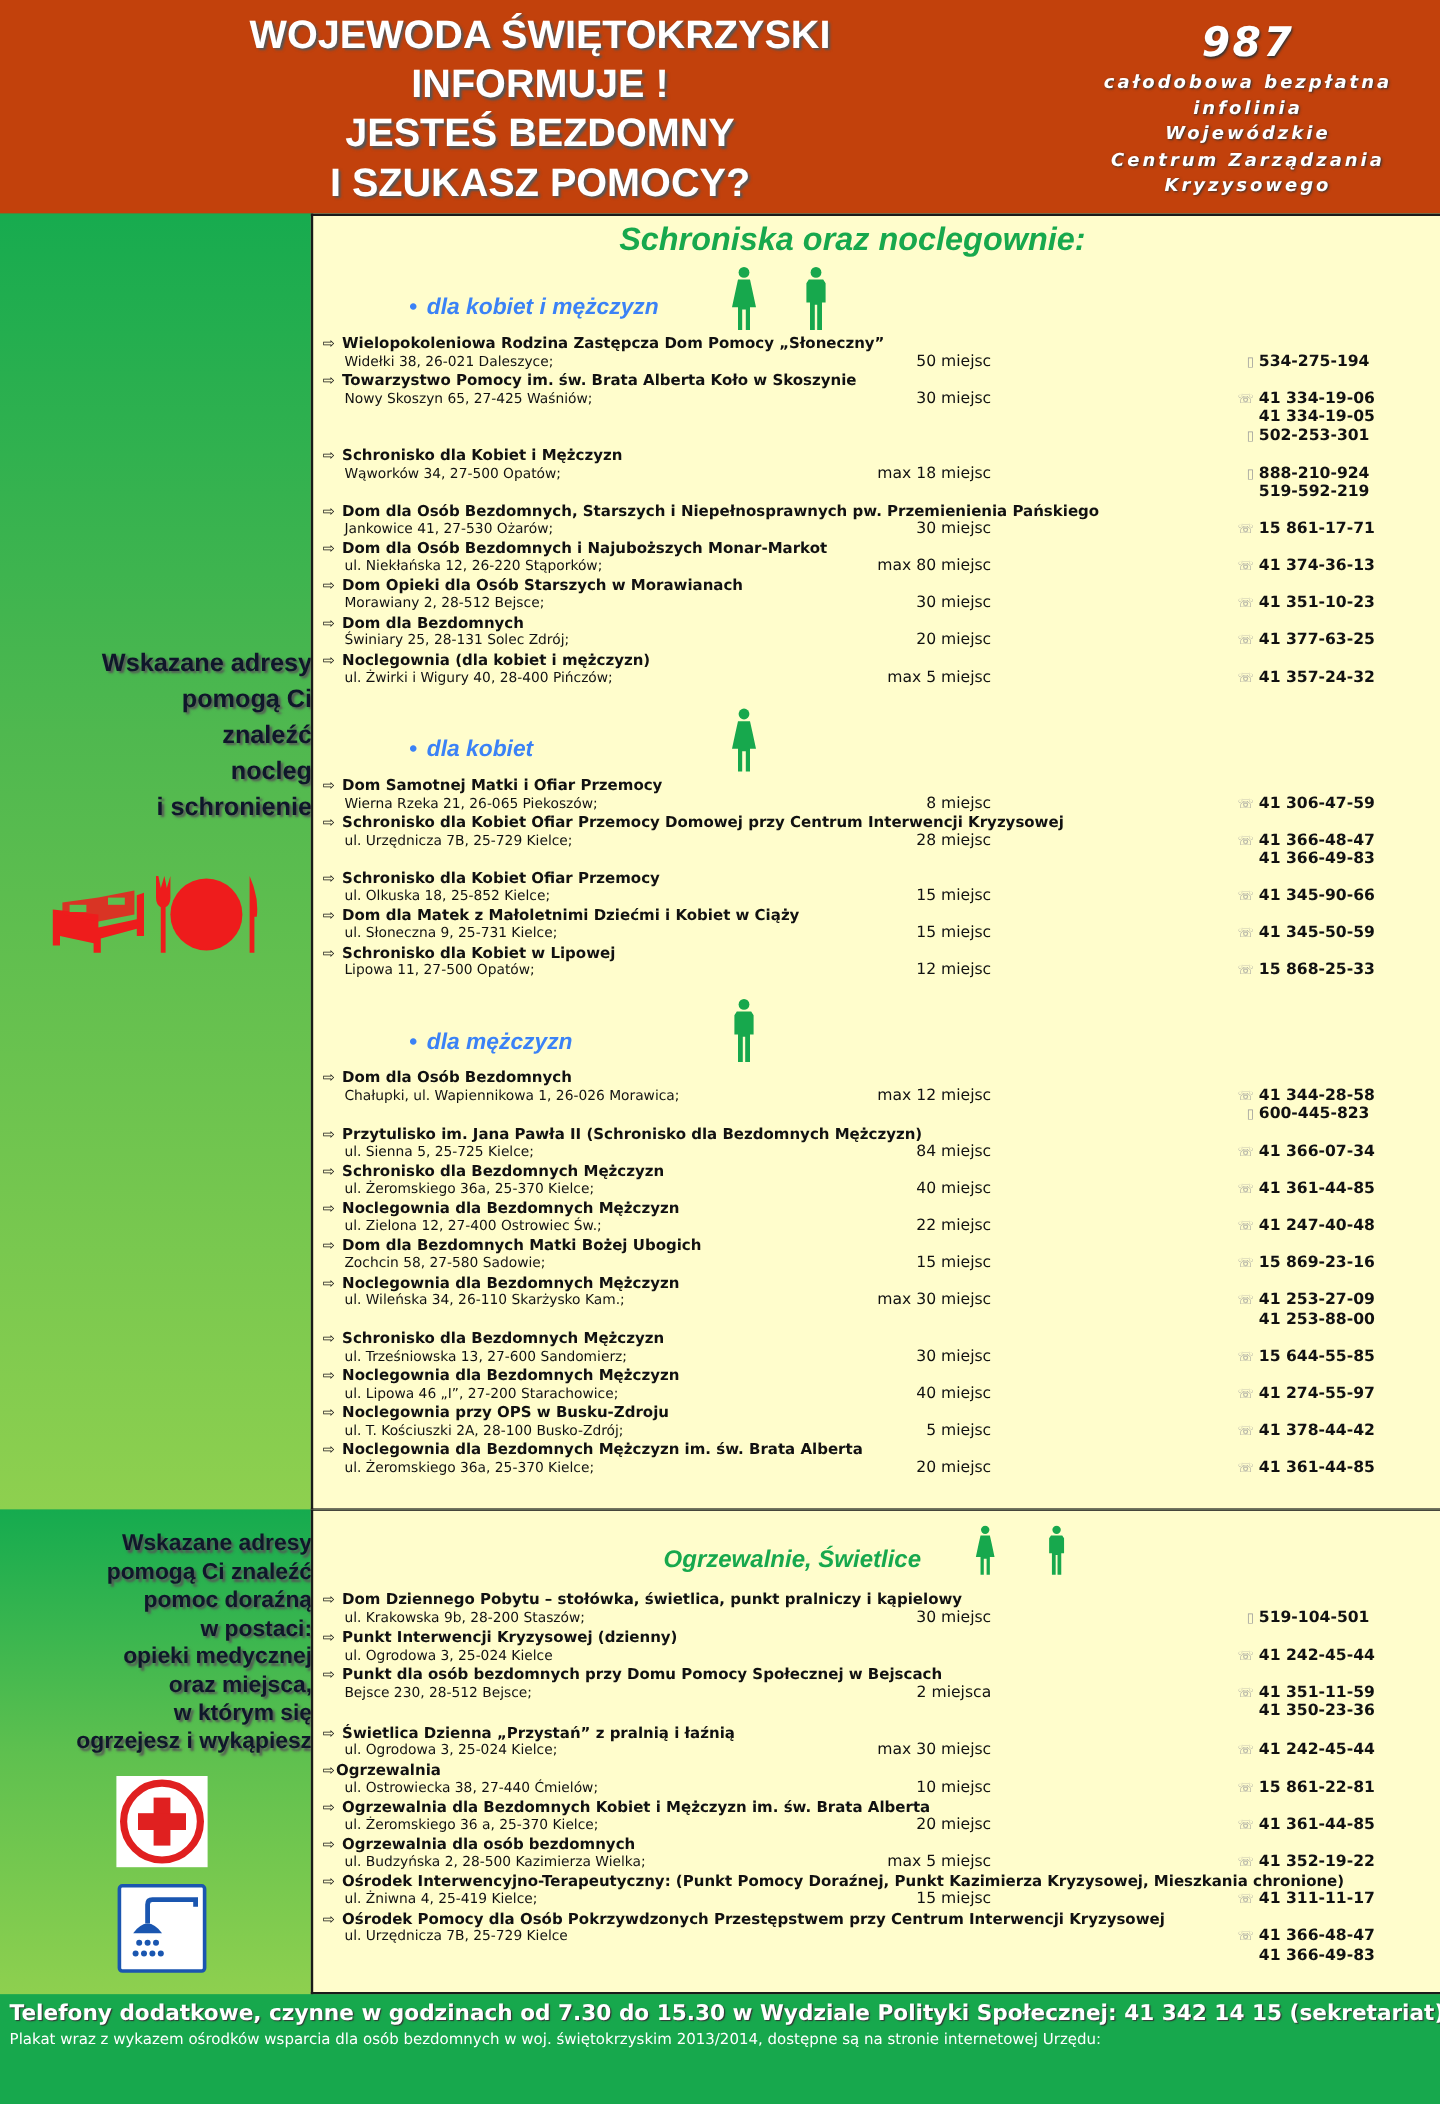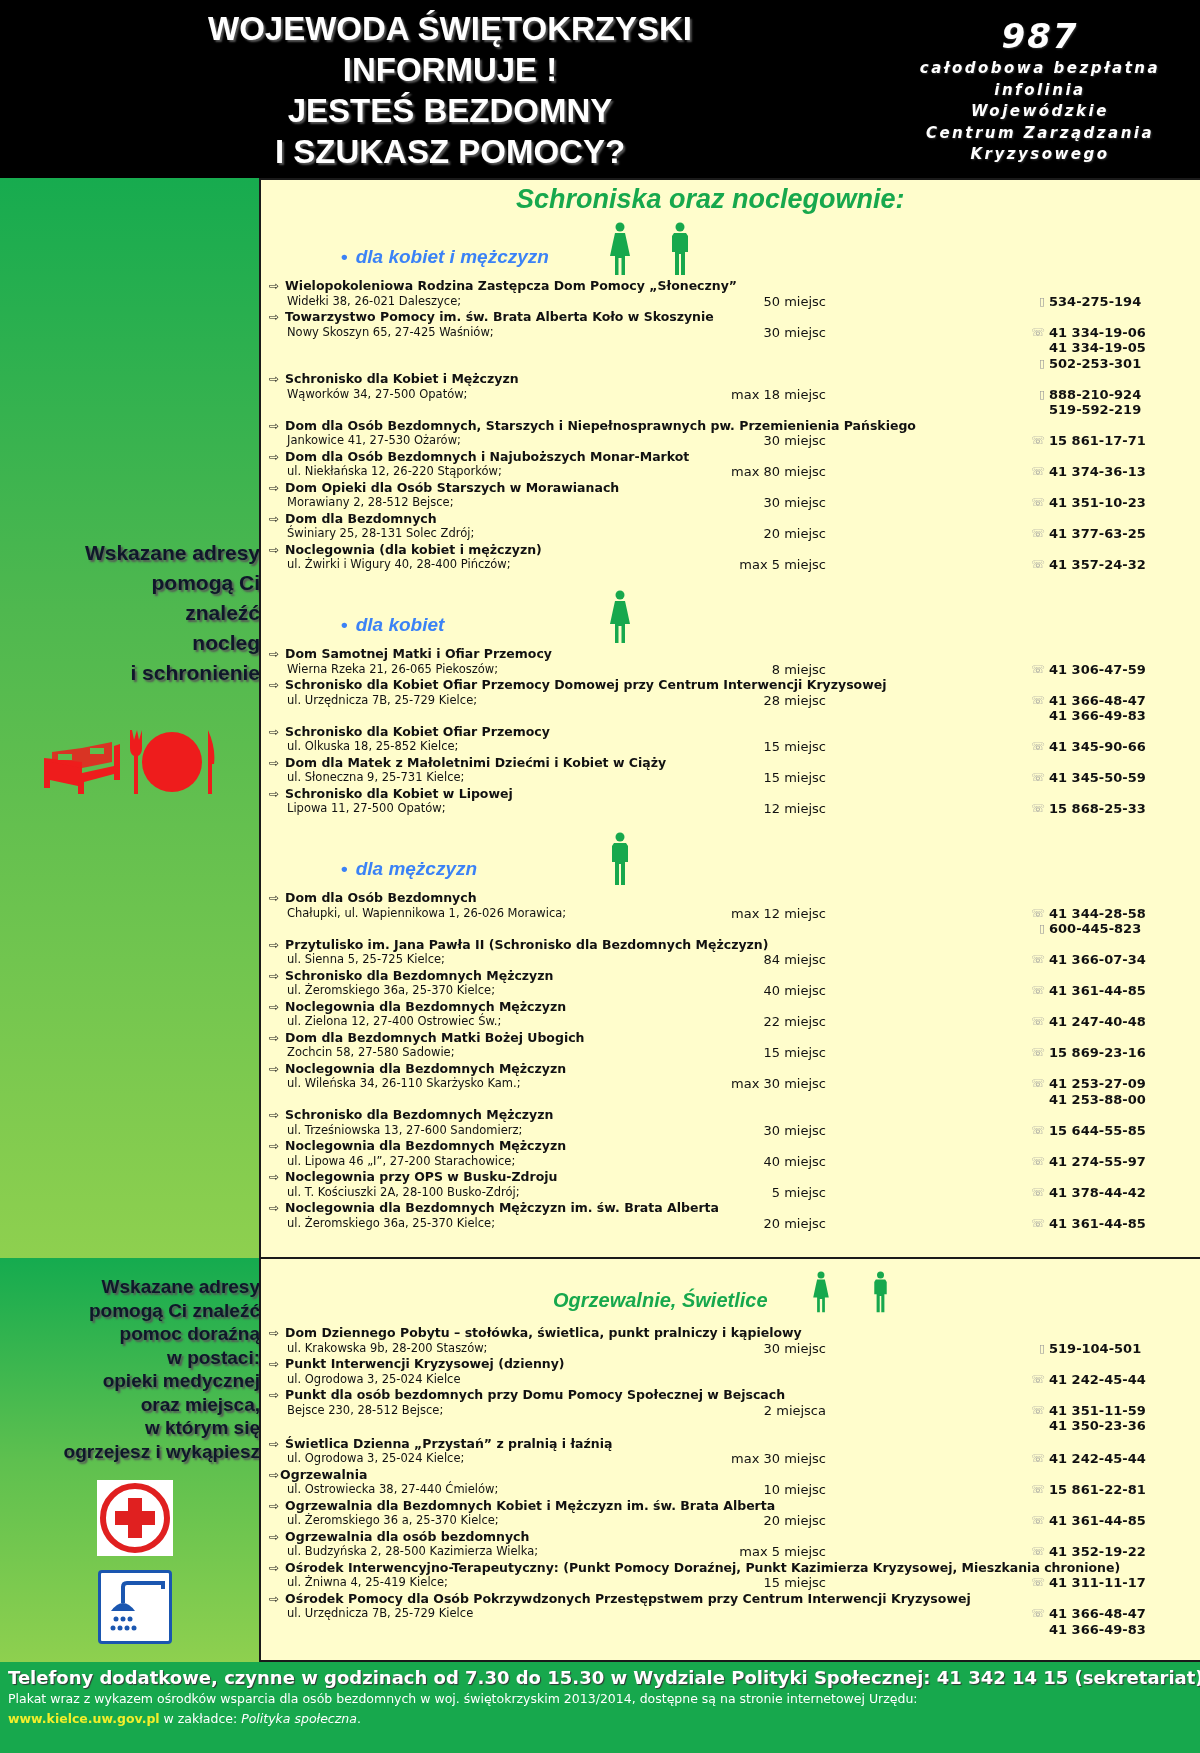--- a/index.html
+++ b/index.html
@@ -4,21 +4,21 @@
 <style>
   * { box-sizing: border-box; margin: 0; padding: 0; }
   body {
     width: 1200px; height: 1753px; overflow: hidden;
     background: #17a84d;
     font-family: "DejaVu Sans", sans-serif;
     position: relative;
   }
   .header {
     position: absolute; left: 0; top: 0; width: 1200px; height: 178px;
-    background: #000000;
+    background: #c2410c;
   }
   .header-title {
     position: absolute; left: 140px; top: 8px; width: 620px;
     text-align: center; color: #fff;
     font-family: "Liberation Sans", sans-serif; font-weight: bold;
     font-size: 33px; line-height: 41px;
     text-shadow: 2px 2px 2px #555;
   }
   .header-title div { white-space: nowrap; }
   .hotline {
@@ -559,14 +559,13 @@
           <div class="phone"><span>41 366-49-83</span></div>
         </div>
         </div>
     </div>
   </div>
 </div>
 
 <div class="footer">
   <div class="bold">Telefony dodatkowe, czynne w godzinach od 7.30 do 15.30 w Wydziale Polityki Społecznej: 41 342 14 15 (sekretariat); 41 342 15 26; 41 342 13 94.</div>
   <div class="norm">Plakat wraz z wykazem ośrodków wsparcia dla osób bezdomnych w woj. świętokrzyskim 2013/2014, dostępne są na stronie internetowej Urzędu:</div>
-  <div class="norm"><span class="link">www.kielce.uw.gov.pl</span><span> w zakładce: </span><i>Polityka społeczna</i><span>.</span></div>
 </div>
 
 </body></html>

